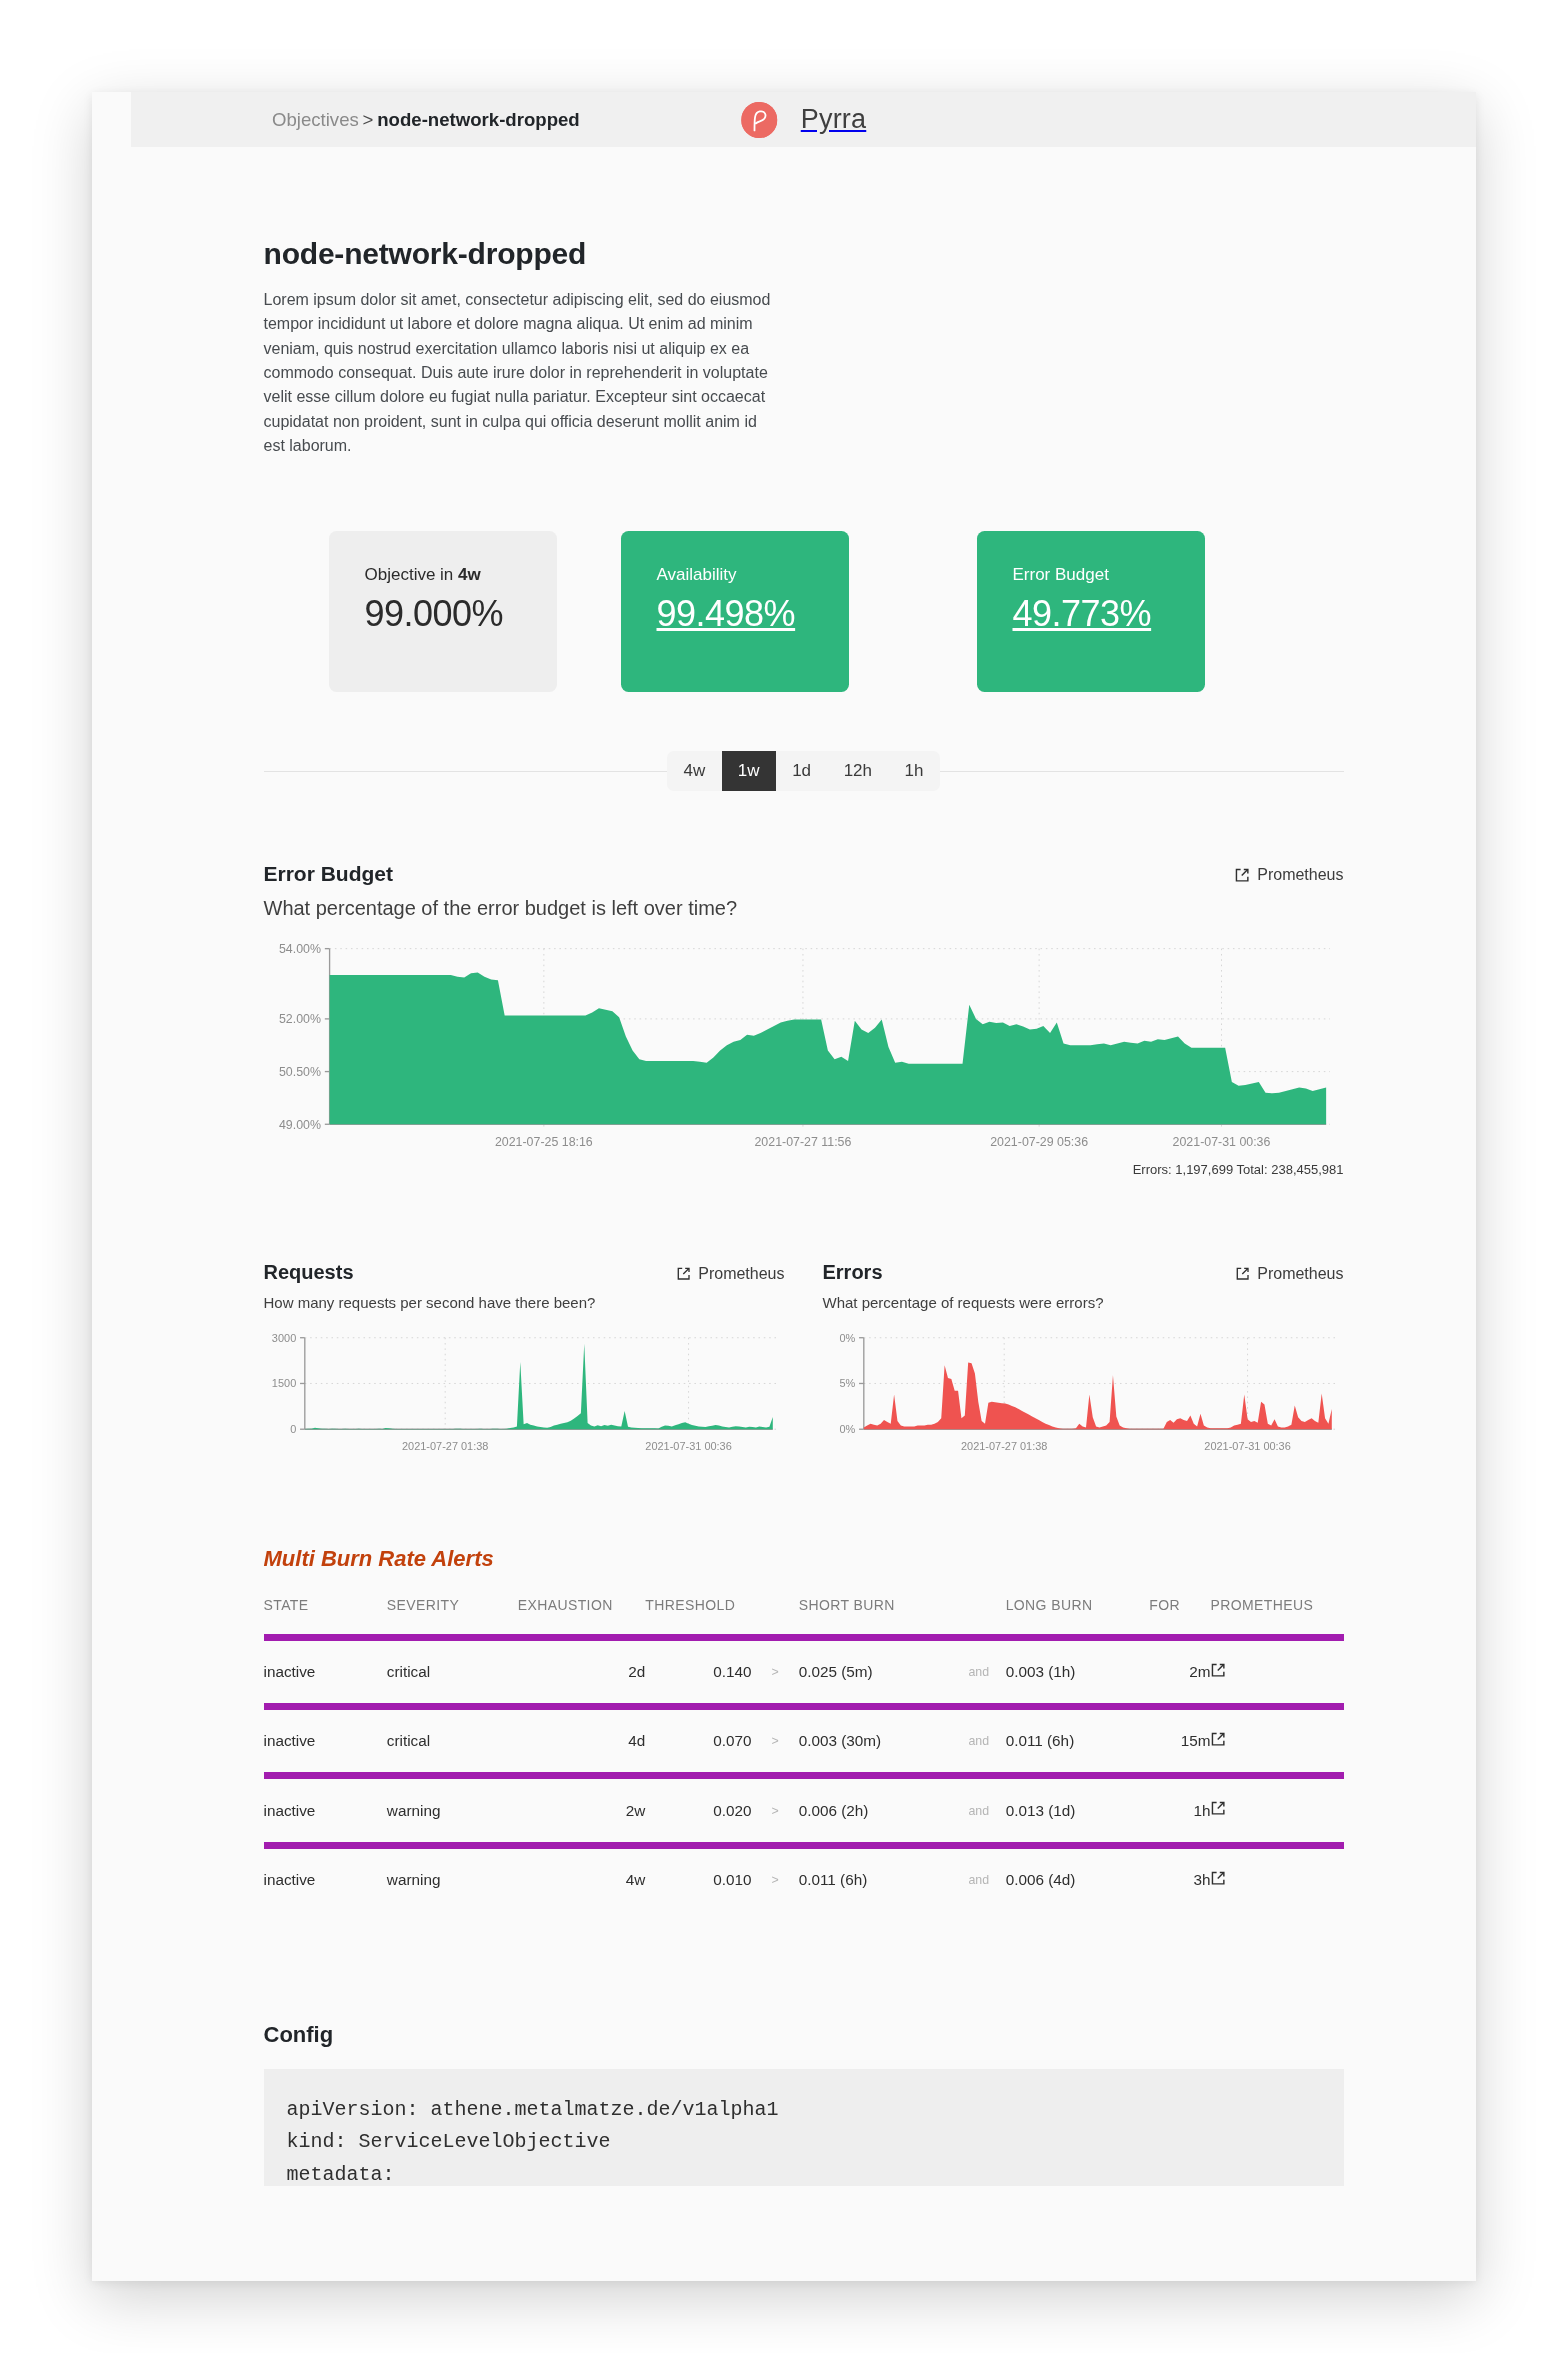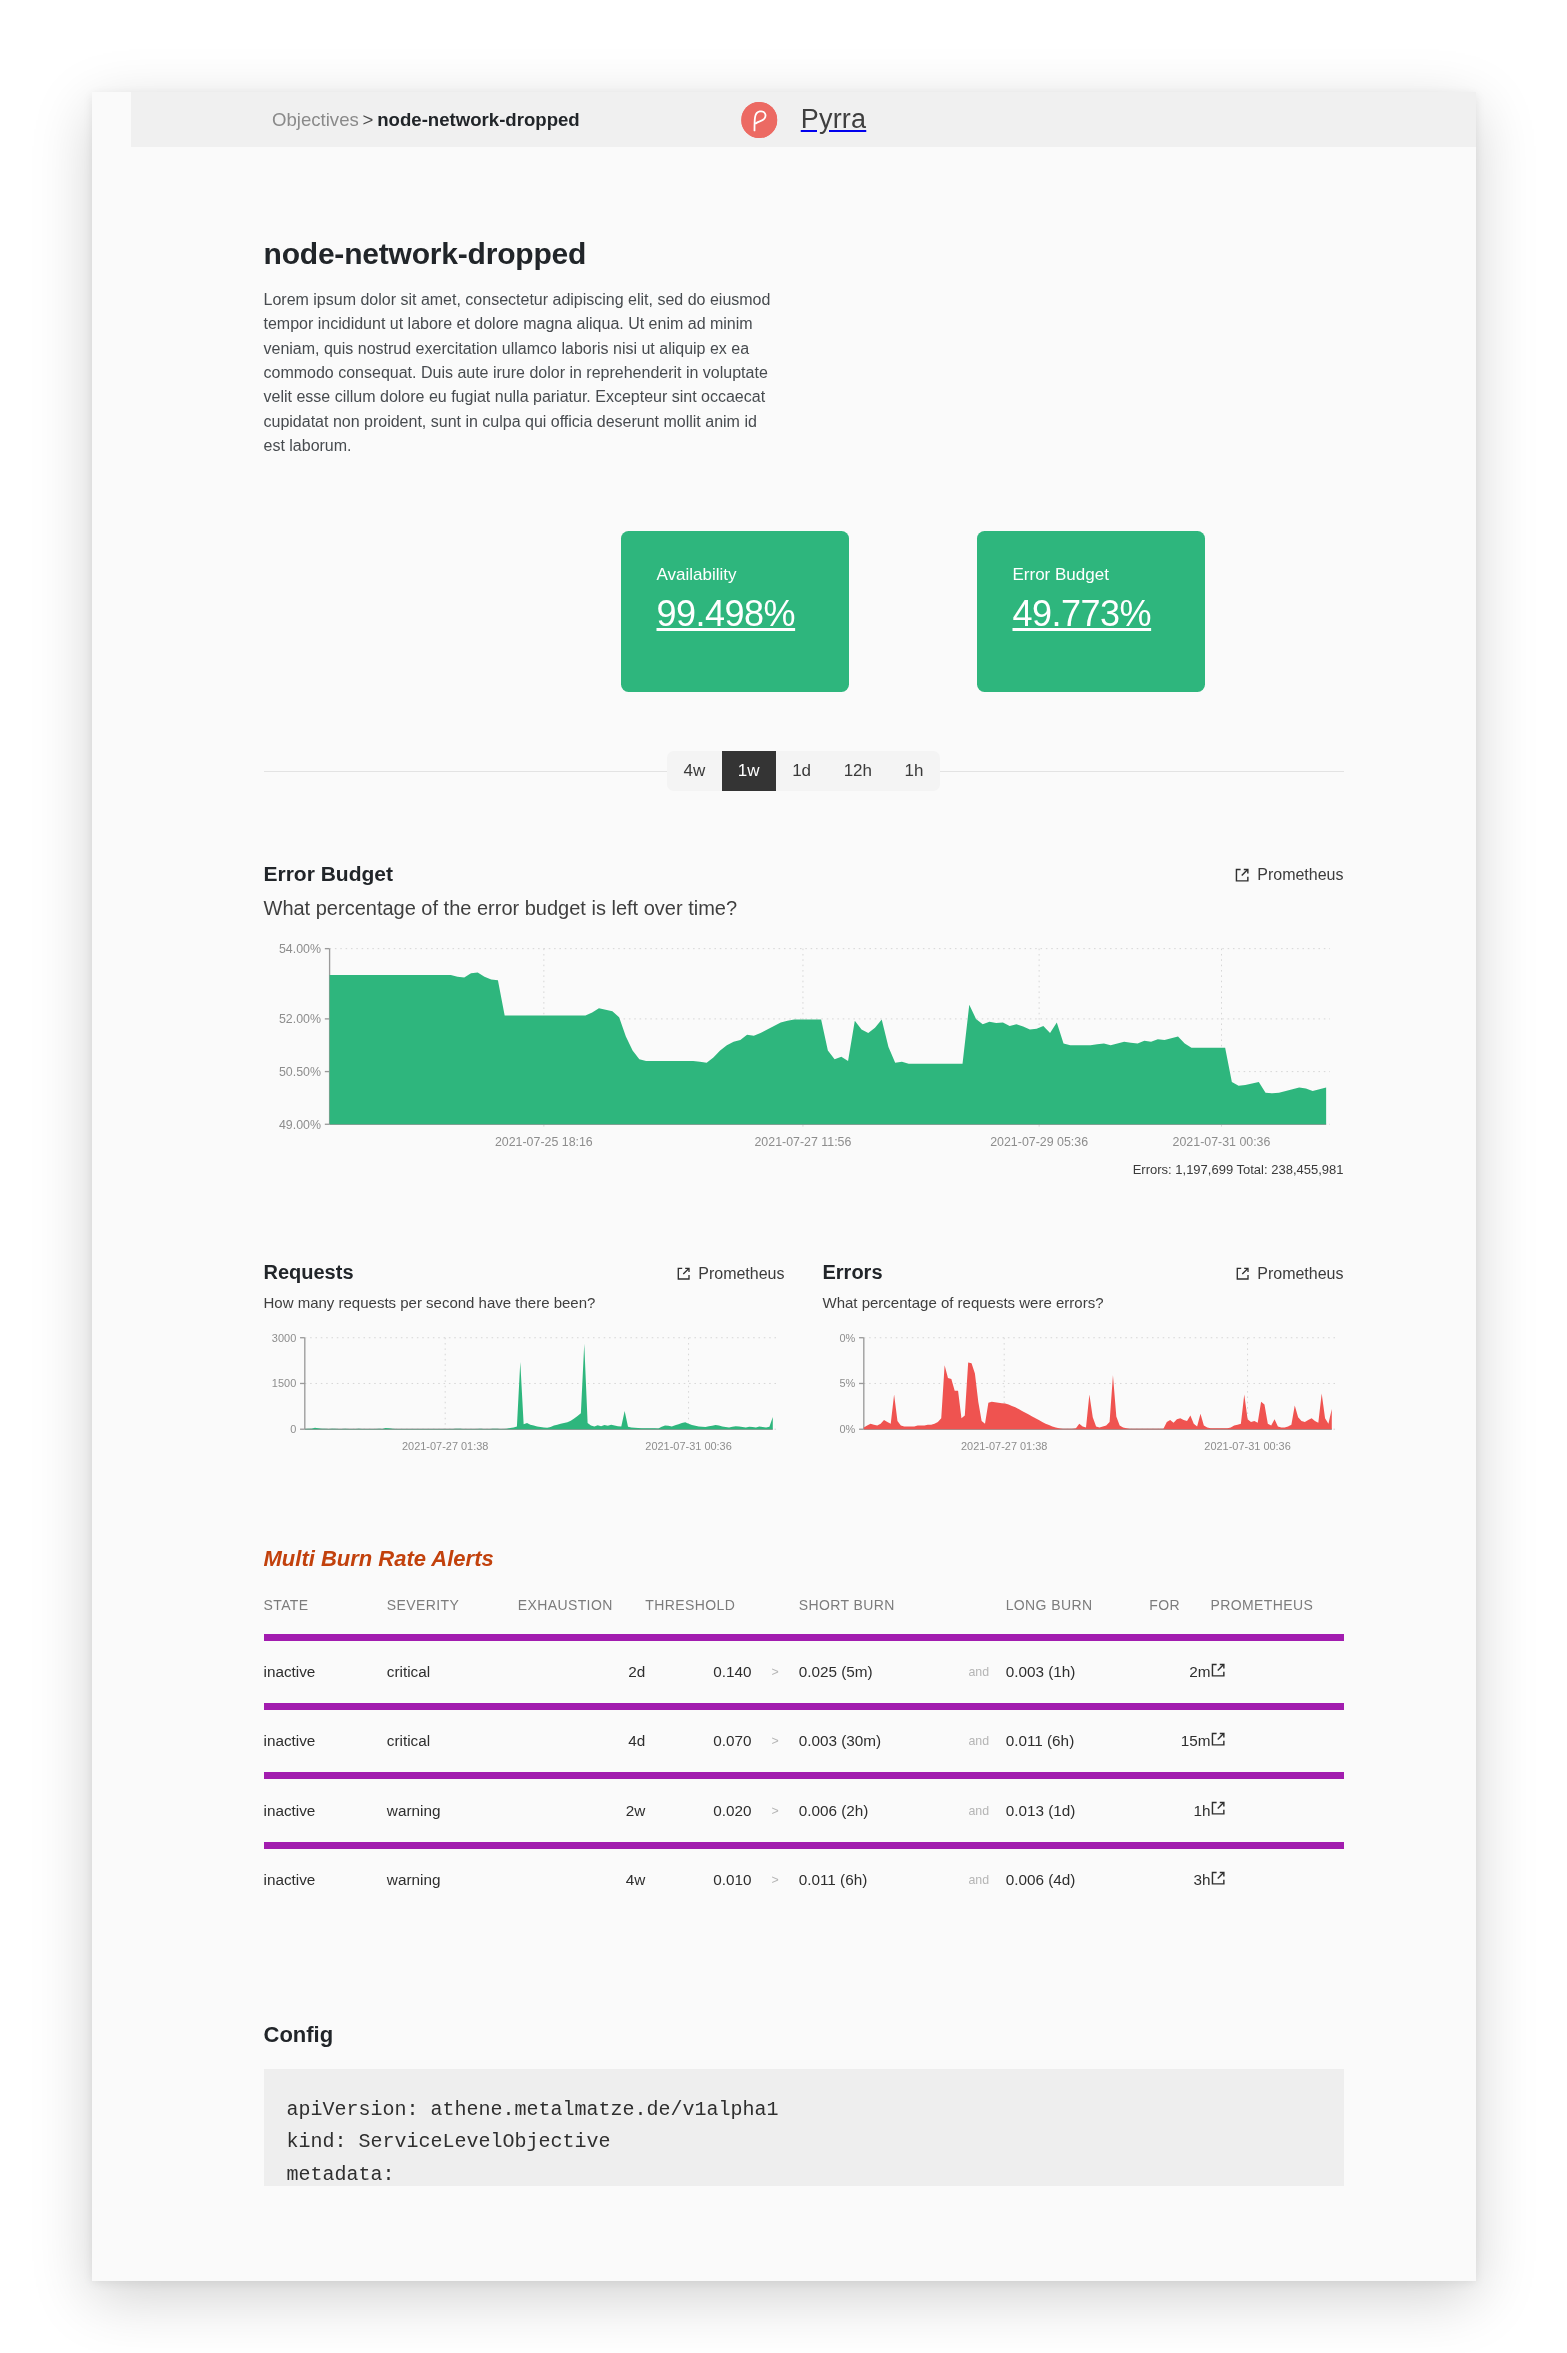--- a/index.html
+++ b/index.html
@@ -234,20 +234,24 @@
   <div id="content">
     <div class="inner">
 
       <div id="title-block">
         <h1 id="objective-title">node-network-dropped</h1>
         <p id="objective-description">Lorem ipsum dolor sit amet, consectetur adipiscing elit, sed do eiusmod tempor incididunt ut labore et dolore magna aliqua. Ut enim ad minim veniam, quis nostrud exercitation ullamco laboris nisi ut aliquip ex ea commodo consequat. Duis aute irure dolor in reprehenderit in voluptate velit esse cillum dolore eu fugiat nulla pariatur. Excepteur sint occaecat cupidatat non proident, sunt in culpa qui officia deserunt mollit anim id est laborum.</p>
       </div>
 
       <div id="metric-cards">
 
+        <div class="metric-card neutral">
+          <div class="metric-label"><span>Objective in </span><span class="strong">4w</span></div>
+          <div class="metric-value">99.000%</div>
+        </div>
 
         <div class="metric-card green availability">
           <div class="metric-label">Availability</div>
           <div class="metric-value">99.498%</div>
         </div>
 
         <div class="metric-card green errorbudget">
           <div class="metric-label">Error Budget</div>
           <div class="metric-value">49.773%</div>
         </div>

